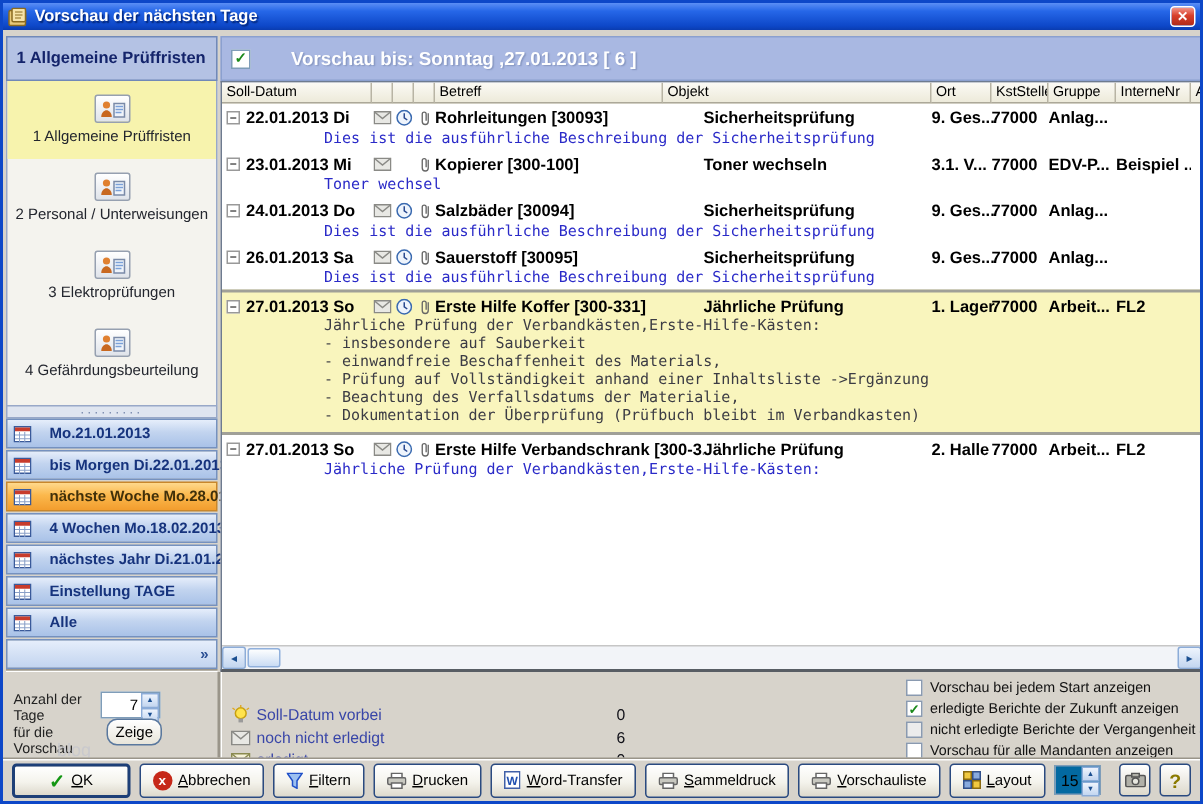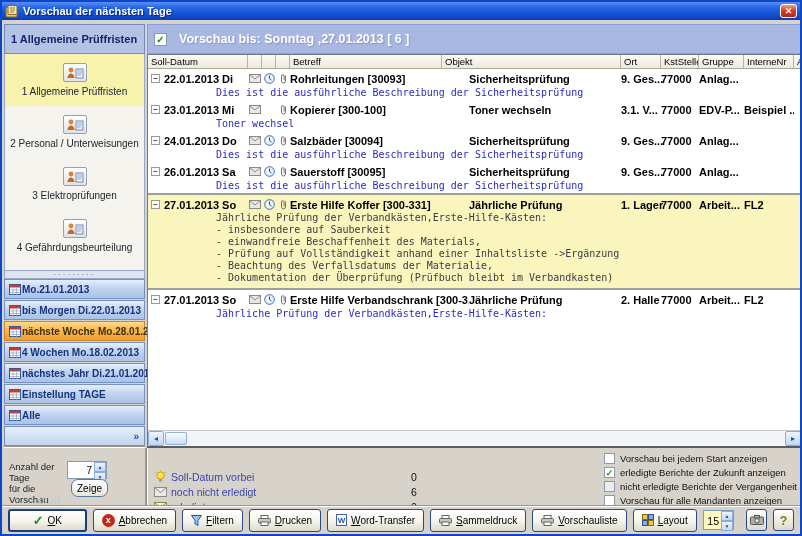--- a/index.html
+++ b/index.html
@@ -28,21 +28,21 @@
   .cat-item.sel { background:#f7f3ad; }
   .cat-icon { width:24px; height:19px; border:1px solid #96a0b0; border-radius:2px;
     background:linear-gradient(#ffffff,#dfe3ea); display:flex; align-items:center; justify-content:center; }
   .cat-label { font-size:10px; color:#23262e; text-align:center; }
   .sb-split { position:absolute; left:2px; top:268px; width:141px; height:9px;
     background:#dfe5f0; border:1px solid #98a8c8; display:flex; align-items:center; justify-content:center; }
   .sb-split .dots { letter-spacing:2px; font-size:8px; color:#6b7da5; line-height:4px; }
   .sb-nav { position:absolute; left:2px; top:277px; width:141px; }
   .nav-btn { height:20px; margin-bottom:1px; border:1px solid #7591bf;
     background:linear-gradient(#e6eefb,#c2d4ef 45%,#a9c2e8);
-    display:flex; align-items:center; gap:1px; padding:0 4px;
+    display:flex; align-items:center; gap:12px; padding:0 4px;
     font-size:10px; font-weight:bold; color:#16337d; cursor:pointer; white-space:nowrap; }
   .nav-btn.sel { background:linear-gradient(#ffd98c,#fbb84c 45%,#f29d2e); border-color:#c8872c; color:#40300a; }
   .nav-chevron { height:20px; border:1px solid #7591bf;
     background:linear-gradient(#e6eefb,#c2d4ef); display:flex; align-items:center;
     justify-content:flex-end; padding-right:5px; color:#2a4f94; font-size:10px; font-weight:bold; cursor:pointer; }
   .days { position:absolute; left:2px; top:444px; width:141px; height:61px;
     border-top:1px solid #9a958a; box-shadow:inset 0 1px 0 #fff; padding:14px 0 0 5px; }
   .days-label { font-size:9.5px; color:#222; line-height:11px; float:left; width:58px; }
   .spin { float:left; width:40px; height:18px; border:1px solid #7f9db9; background:#fff; display:flex; }
   .spin-val { flex:1; font-size:10px; text-align:right; padding:3px 2px 0 0; }
@@ -51,21 +51,21 @@
     background:linear-gradient(#eef4fd,#c3d6f0); border:1px solid #8cacd8; cursor:pointer; }
   .zeige-btn { float:left; margin-left:4px; height:18px; padding:0 5px; font-size:10px;
     border:1px solid #5a789e; border-radius:7px; background:linear-gradient(#fff,#e8e5da); cursor:pointer; }
   .watermark { position:absolute; left:34px; top:46px; font-size:12px; color:#c9c9cd; }
 
   
   .main-header { position:absolute; left:145px; top:22px; width:655px; height:30px;
     background:#a9b8e2; border:1px solid #8ba0cf; display:flex; align-items:center; }
   .hdr-check { width:13px; height:13px; margin-left:6px; background:#fff; border:1px solid #7f9db9;
     font-size:10px; line-height:11px; text-align:center; color:#1c8a1c; font-weight:bold; cursor:pointer; }
-  .hdr-title { color:#fff; font-size:12.5px; font-weight:bold; margin-left:12px;
+  .hdr-title { color:#fff; font-size:12.5px; font-weight:bold; margin-left:27px;
     text-shadow:1px 1px 1px #8696c0; }
 
   
   .tbl { position:absolute; left:145px; top:52px; width:655px; height:394px;
     background:#fff; border:1px solid #6e7b8f; border-bottom:2px solid #585d64; overflow:hidden; }
   .thead { display:flex; height:14px; background:linear-gradient(#fbfaf5,#ece9d8); }
   .th { border-right:1px solid #b8b4a4; border-bottom:1px solid #aca899;
     font-size:9.5px; color:#000; padding:1px 0 0 3px; overflow:hidden; white-space:nowrap; cursor:pointer; }
   .w-date{width:100px}.w-ico{width:14px}.w-obj{width:179px}.w-bet{width:152px}
   .w-ort{width:40px}.w-kst{width:38px}.w-grp{width:45px}.w-int{width:50px}.w-a{flex:1}
@@ -112,21 +112,21 @@
   
   .toolbar { position:absolute; left:0; bottom:0; width:100%; height:29px;
     border-top:1px solid #9a958a; box-shadow:inset 0 1px 0 #fff;
     display:flex; align-items:center; padding:0 6px; gap:6px; background:#d7d3cb; }
   .t-btn { height:23px; display:flex; align-items:center; justify-content:center; gap:4px;
     padding:0 8px; background:linear-gradient(#ffffff,#f4f3ec 55%,#ddd9cc);
     border:1px solid #2a4a80; border-radius:3px; font-size:10px; color:#000; cursor:pointer; white-space:nowrap; }
   .t-btn .lbl { display:inline-block; }
   .t-btn .lbl::first-letter { text-decoration:underline; }
   .t-ok { width:88px; border-width:2px; border-color:#1d3f77; }
-  .t-spin { width:36px; height:20px; border:1px solid #7f9db9; background:#fef9c3; display:flex; }
+  .t-spin { width:36px; height:20px; border:1px solid #7f9db9; background:#0369a1; display:flex; }
   .t-spin .spin-val { padding-top:4px; font-size:10.5px; }
   .sq-btn { width:24px; height:22px; border:1px solid #2a4a80; border-radius:3px;
     background:linear-gradient(#fff,#ddd9cc); display:flex; align-items:center; justify-content:center; cursor:pointer; }
   .spacer { flex:1; }
   .x-icon { width:13px; height:13px; border-radius:50%; background:#c62818; color:#fff;
     font-size:9px; font-weight:bold; line-height:13px; text-align:center; }
   .ok-check { color:#139613; font-size:13px; font-weight:bold; }
   .help-q { color:#8a7a00; font-size:13px; font-weight:bold; }
   svg { display:block; }
 </style>

